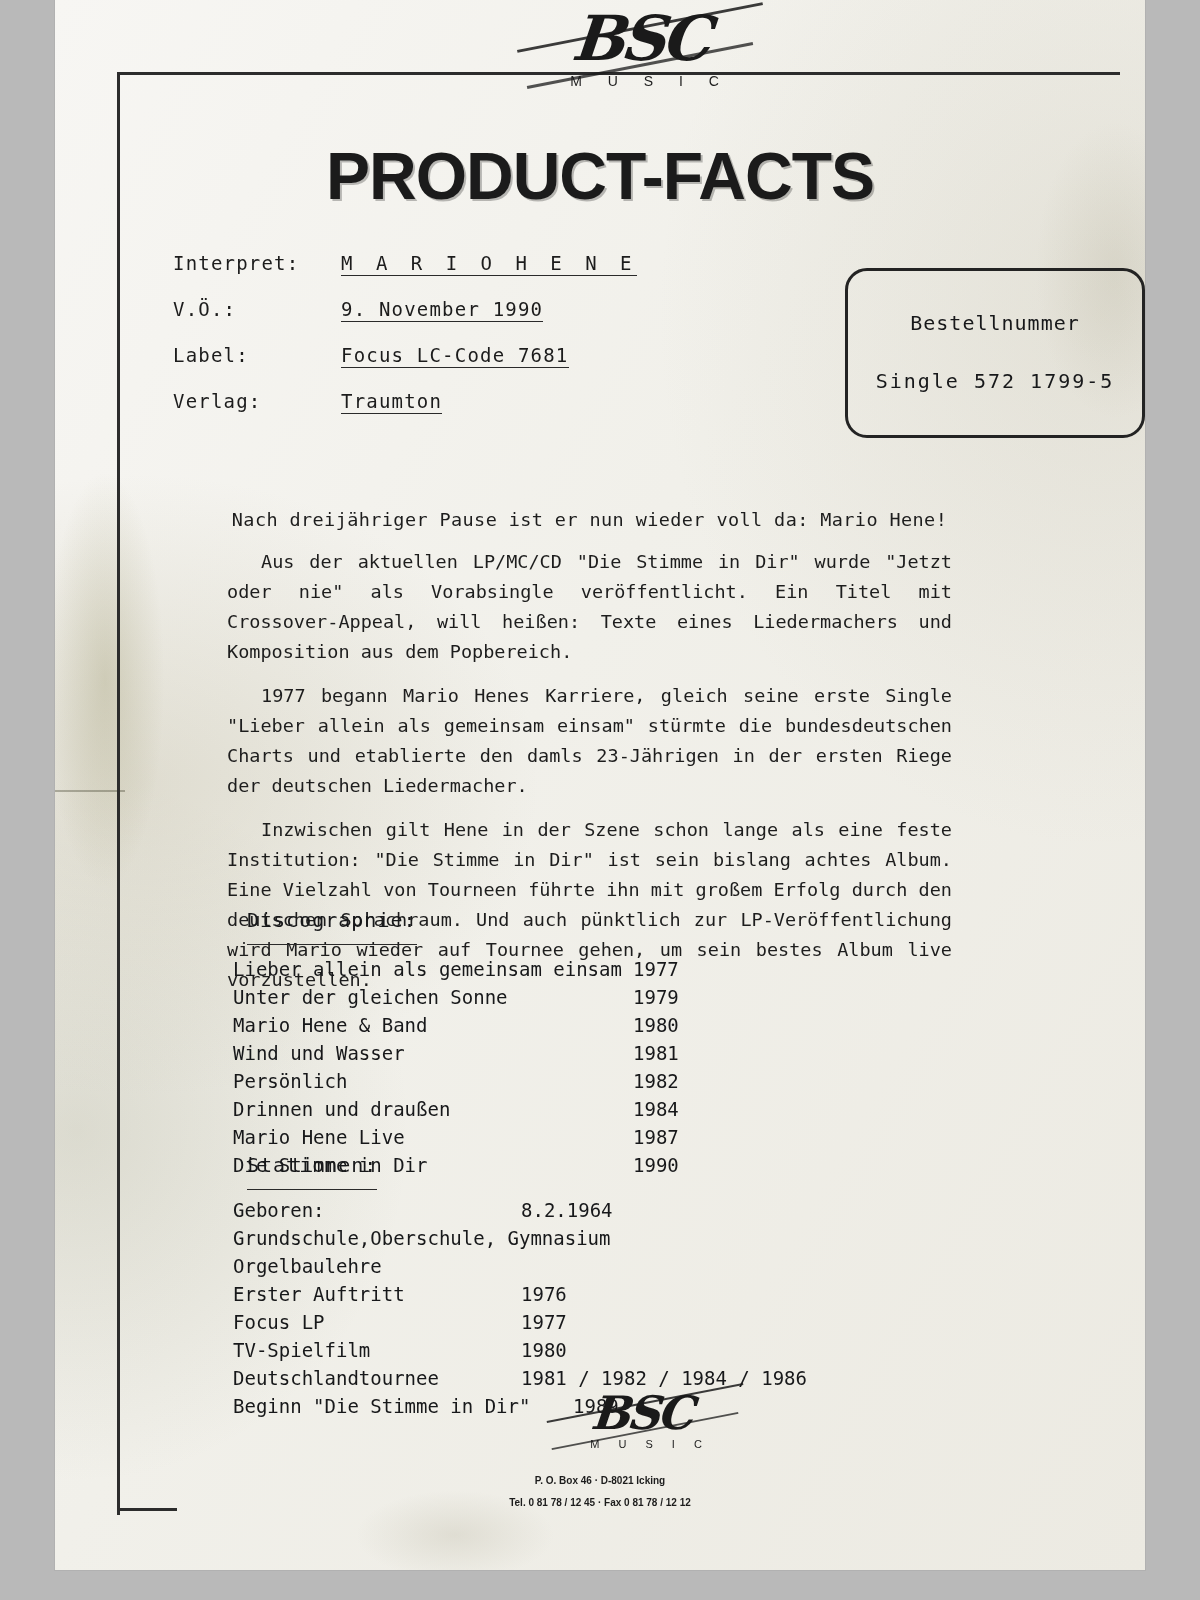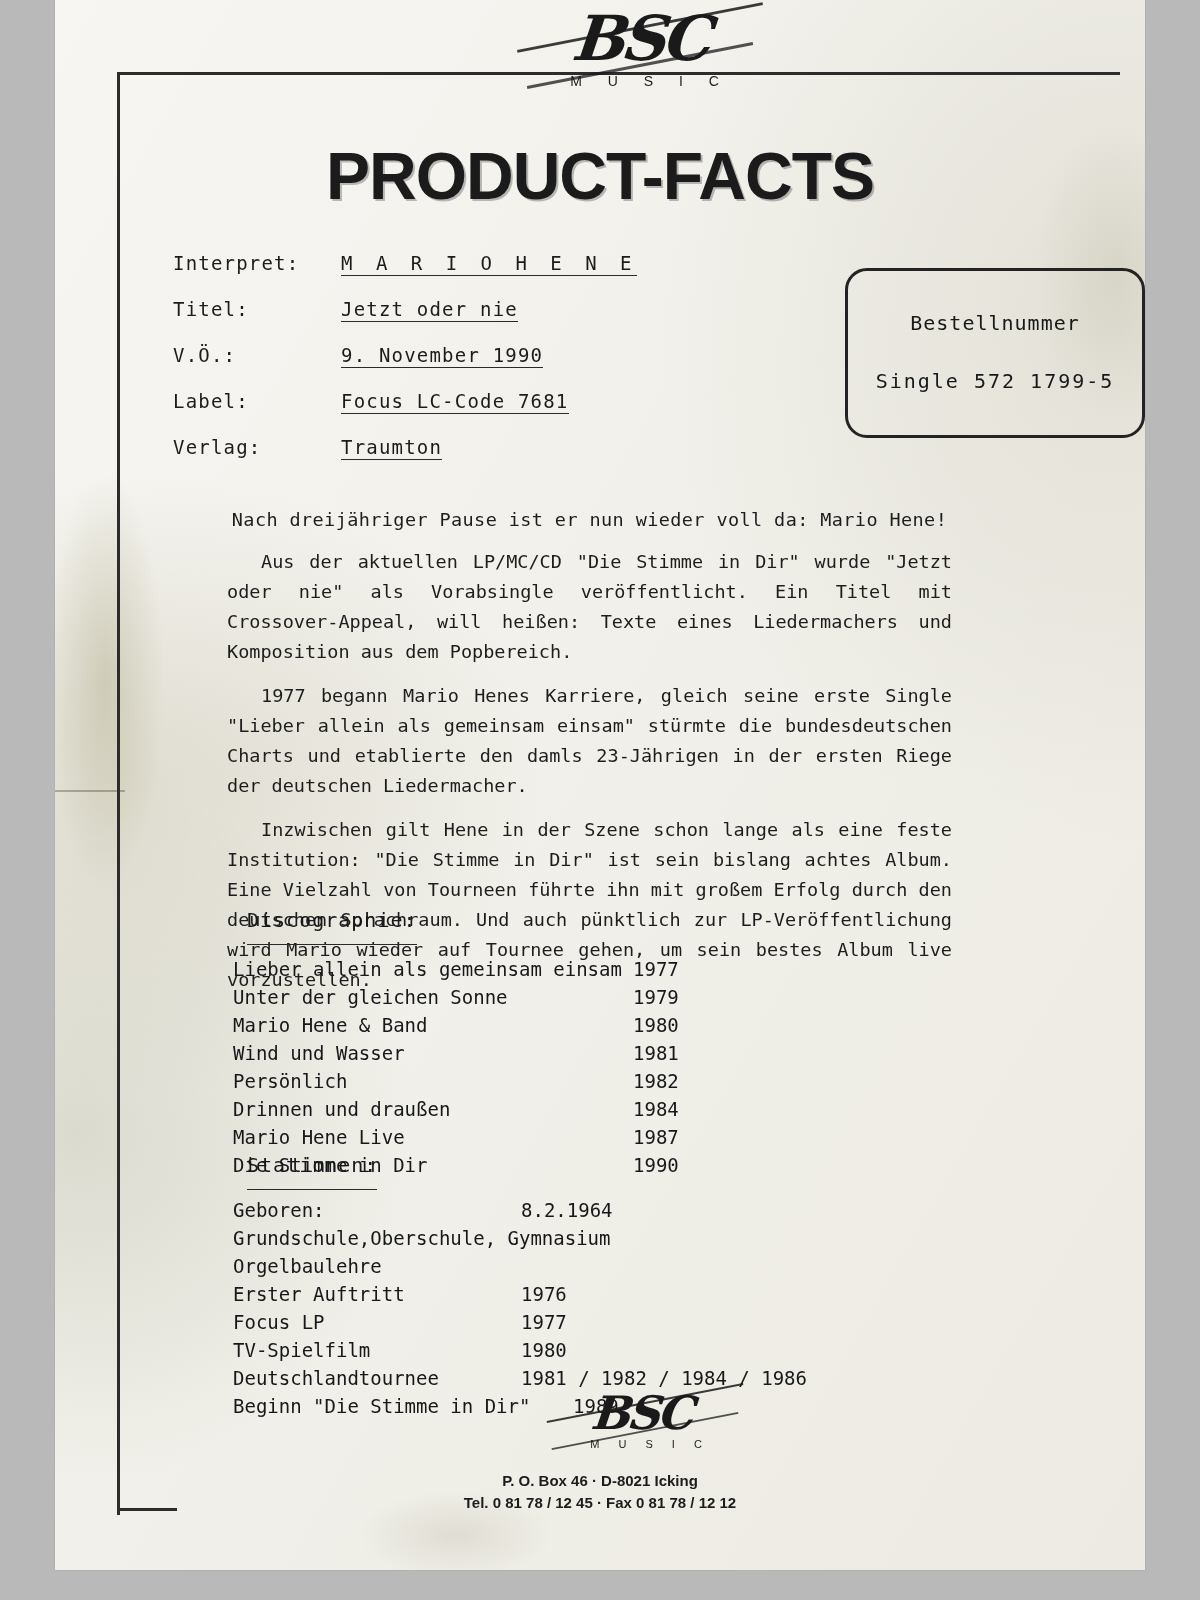--- a/index.html
+++ b/index.html
@@ -226,21 +226,21 @@
   }
   .logo-bottom .logo-mark { font-size: 46px; letter-spacing: -3px; line-height: 46px; }
   .logo-bottom .logo-sub { font-size: 11px; letter-spacing: 8px; margin-top: 2px; }
   .footer-lines {
     position: absolute;
     left: 0;
     top: 1470px;
     width: 1090px;
     text-align: center;
     font-family: "Liberation Sans", sans-serif;
-    font-size: 15px;
+    font-size: 10px;
     font-weight: bold;
     color: #1c1c1c;
     line-height: 22px;
   }
   .fold {
     position: absolute;
     left: 0;
     top: 790px;
     width: 70px;
     height: 2px;
@@ -269,24 +269,20 @@
   </div>
 
   <div class="doc-title">PRODUCT-FACTS</div>
 
   <div class="meta">
     <div class="meta-row">
       <div class="meta-label">Interpret:</div>
       <div class="meta-value u spaced">M A R I O   H E N E</div>
     </div>
     <div class="meta-row">
-      <div class="meta-label">Titel:</div>
-      <div class="meta-value u">Jetzt oder nie</div>
-    </div>
-    <div class="meta-row">
       <div class="meta-label">V.Ö.:</div>
       <div class="meta-value u">9. November 1990</div>
     </div>
     <div class="meta-row">
       <div class="meta-label">Label:</div>
       <div class="meta-value u">Focus LC-Code 7681</div>
     </div>
     <div class="meta-row">
       <div class="meta-label">Verlag:</div>
       <div class="meta-value u">Traumton</div>

